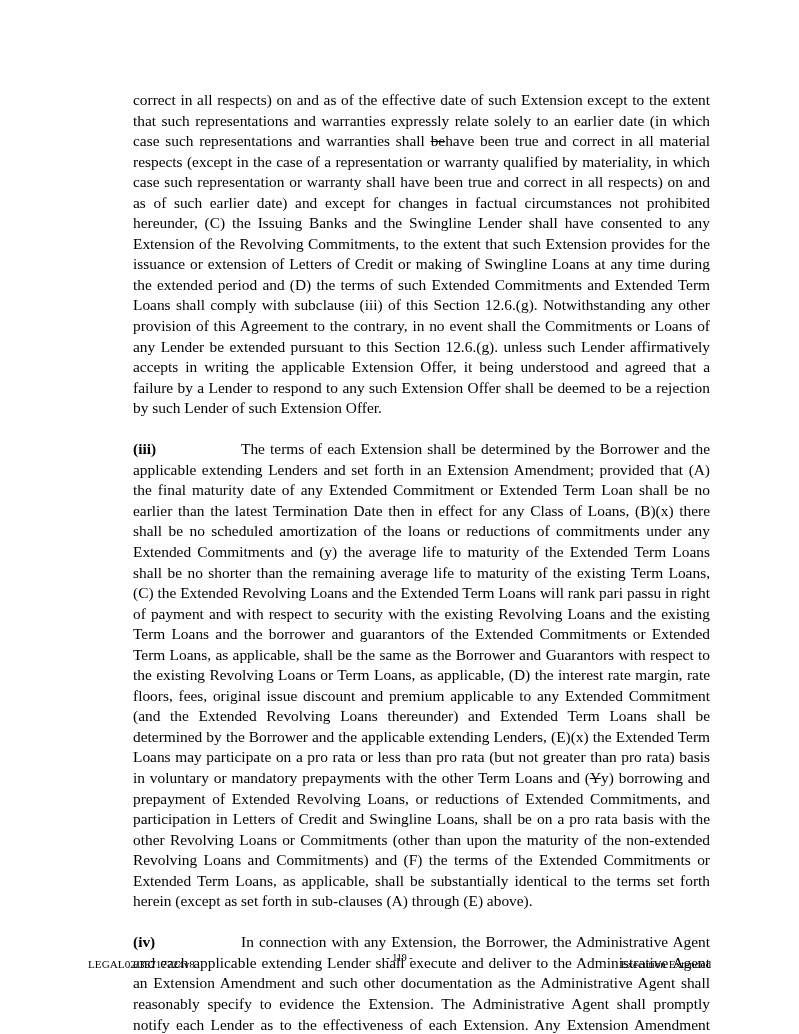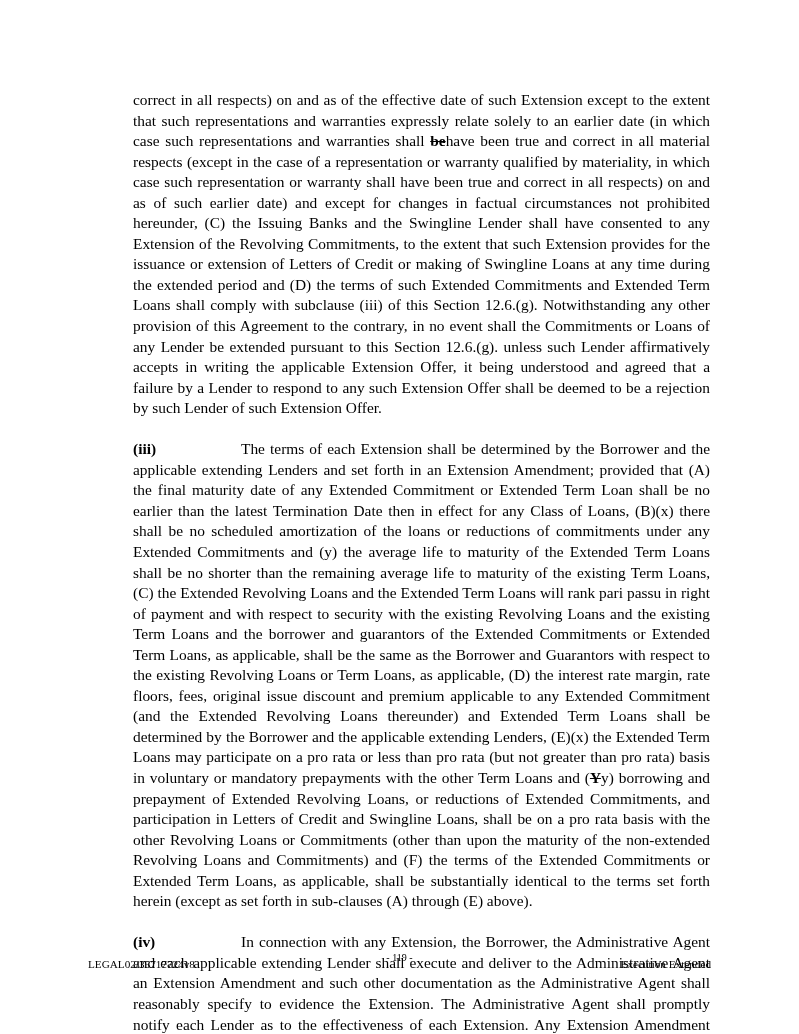--- a/index.html
+++ b/index.html
@@ -51,21 +51,20 @@
     width: 108px;
     font-weight: bold;
   }
   .ins {
     text-decoration-thickness: 1px;
     text-underline-offset: 1.5px;
   }
   .del {
     text-decoration: line-through;
     text-decoration-thickness: 1px;
-    font-weight: bold;
   }
   .page-number {
     position: absolute;
     left: 0;
     right: 0;
     top: 949px;
     text-align: center;
     font-size: 10px;
     line-height: 18px;
   }

